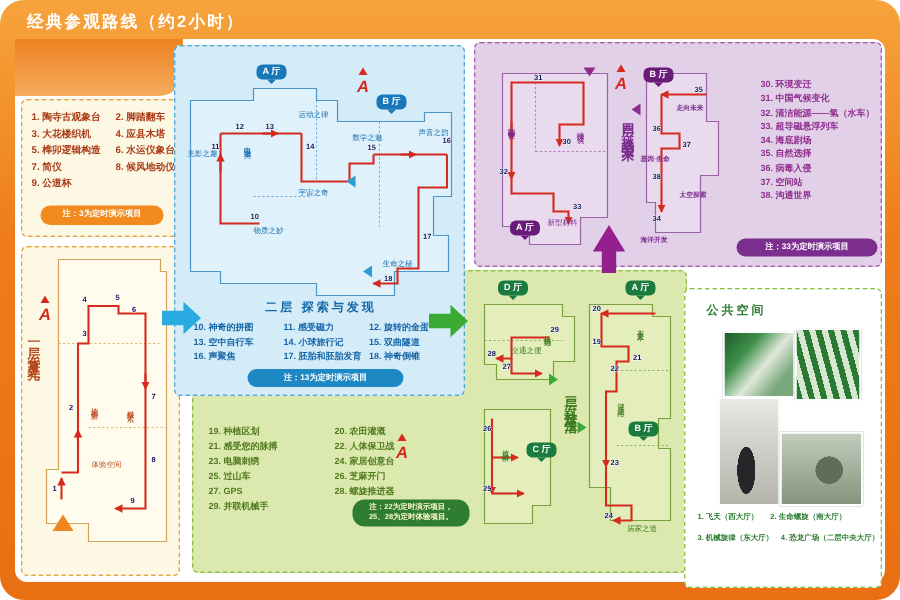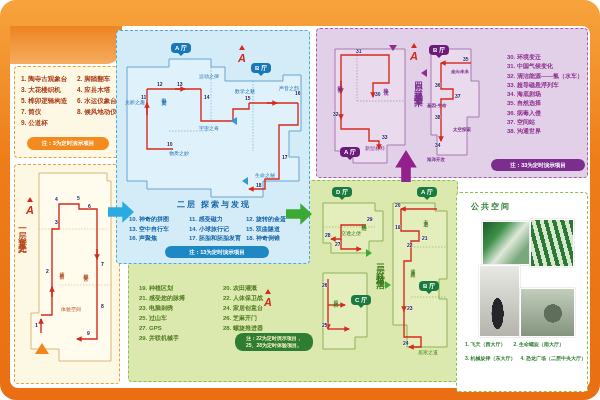--- a/index.html
+++ b/index.html
@@ -52,20 +52,21 @@
   .num{font-size:5px;font-weight:bold;fill:#14145f;stroke:#fff;stroke-width:.5;paint-order:stroke;}
   .svglabel{font-size:4.5px;font-weight:bold;fill:#7B2E8E;}
   .photo{position:absolute;border:1px solid #fff;box-shadow:0 0 1px #999;}
   .cap-row{position:absolute;display:flex;gap:8px;font-size:5px;font-weight:bold;color:#2E7D32;white-space:nowrap;}
   .pub-title{position:absolute;font-size:8px;font-weight:bold;color:#2E7D32;letter-spacing:2px;}
 </style>
 </head>
 <body>
 
 <div class="frame">
+  <div class="main-title">经典参观路线（约2小时）</div>
   <div class="canvas">
     <div class="blob"></div>
 
     <div class="panel p-f3" style="left:118px;top:154px;width:330px;height:202px;">
       <div class="list l-f3" style="position:absolute;left:10px;top:102px;width:158px;">
         <span>19. 种植区划</span>
         <span>20. 农田灌溉</span>
         <span>21. 感受您的脉搏</span>
         <span>22. 人体保卫战</span>
         <span>23. 电脑刺绣</span>

